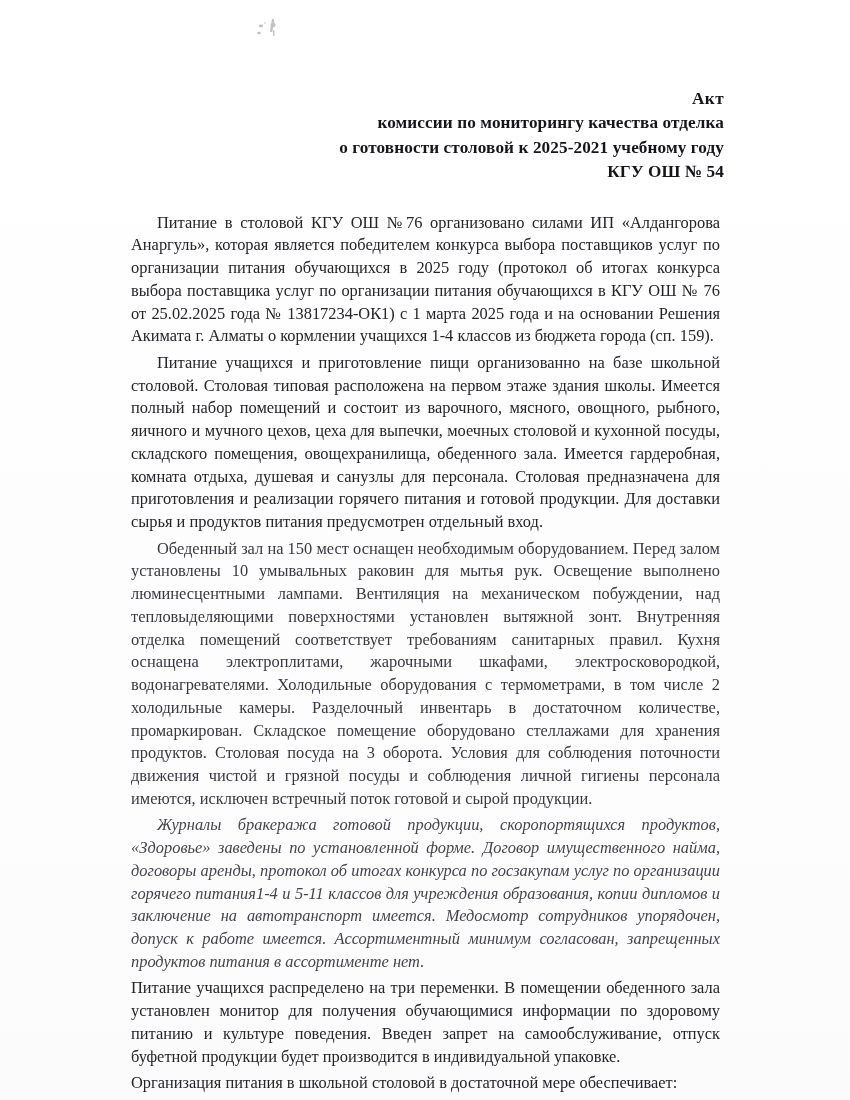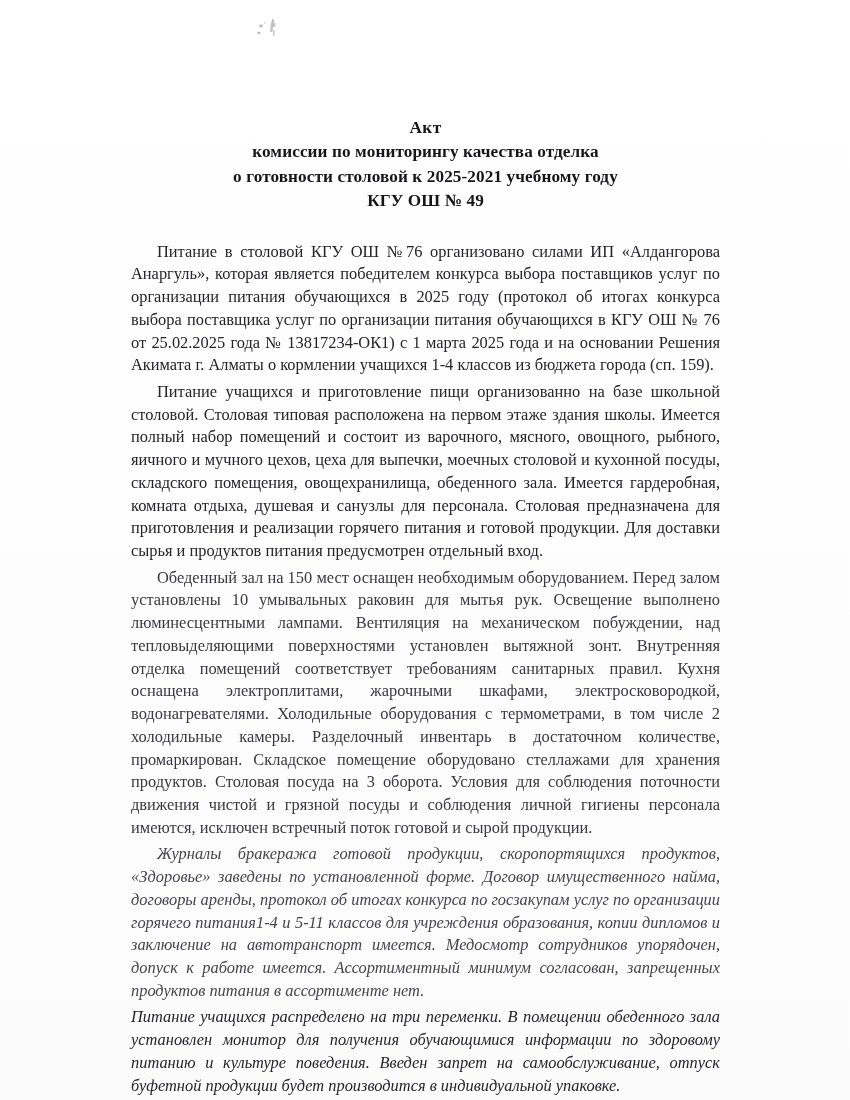--- a/index.html
+++ b/index.html
@@ -37,22 +37,22 @@
   }
 
   .doc-body {
     position: absolute;
     left: 127px;
     top: 0;
     width: 597px;
   }
 
   .title-block {
-    margin-top: 116px;
-    text-align: center;
+    margin-top: 87px;
+    text-align: right;
     font-weight: bold;
     font-size: 17.2px;
     line-height: 1.42;
     letter-spacing: 0.1px;
     color: #17151b;
   }
   .title-block .t-line { display: block; white-space: pre; }
   .title-block .t-line-1 { letter-spacing: 0.4px; }
 
   .content {
@@ -64,21 +64,20 @@
     color: #262329;
   }
 
   .para {
     margin: 4px;
     text-indent: 26px;
     text-align: justify;
   }
   .para.no-indent {
     text-indent: 0;
-    font-style: italic;
   }
 
   
   .fade-a { color: #3a3741; }
   .fade-b { color: #46434d; font-style: italic; }
 </style>
 </head>
 <body>
 
 <div class="page">
@@ -93,21 +92,21 @@
       <circle cx="13" cy="9" r="0.8"></circle>
     </g>
   </svg>
 
   <div class="doc-body">
 
     <div class="title-block">
       <span class="t-line t-line-1">Акт</span>
       <span class="t-line">комиссии по мониторингу качества отделка</span>
       <span class="t-line">о готовности столовой к 2025-2021 учебному году</span>
-      <span class="t-line">КГУ ОШ № 49</span>
+      <span class="t-line">КГУ ОШ № 54</span>
     </div>
 
     <div class="content">
       <p class="para">Питание в столовой КГУ ОШ №76 организовано силами ИП «Алдангорова Анаргуль», которая является победителем конкурса выбора поставщиков услуг по организации питания обучающихся в 2025 году (протокол об итогах конкурса выбора поставщика услуг по организации питания обучающихся в КГУ ОШ № 76 от 25.02.2025 года № 13817234-ОК1) с 1 марта 2025 года и на основании Решения Акимата г. Алматы о кормлении учащихся 1-4 классов из бюджета города (сп. 159).</p>
       <p class="para">Питание учащихся и приготовление пищи организованно на базе школьной столовой. Столовая типовая расположена на первом этаже здания школы.  Имеется полный набор помещений и состоит из варочного, мясного, овощного, рыбного, яичного и мучного цехов, цеха для выпечки, моечных столовой и кухонной посуды, складского помещения, овощехранилища, обеденного зала. Имеется гардеробная, комната отдыха, душевая и санузлы для персонала. Столовая предназначена для приготовления и реализации горячего питания и готовой продукции. Для доставки сырья и продуктов питания предусмотрен отдельный вход.</p>
       <p class="para fade-a">Обеденный зал на 150 мест оснащен необходимым оборудованием.  Перед залом установлены 10 умывальных раковин для мытья рук. Освещение выполнено люминесцентными лампами. Вентиляция на механическом побуждении, над тепловыделяющими поверхностями установлен вытяжной зонт. Внутренняя отделка помещений соответствует требованиям санитарных правил. Кухня оснащена электроплитами, жарочными шкафами, электросковородкой, водонагревателями. Холодильные оборудования с термометрами, в том числе 2 холодильные камеры. Разделочный инвентарь в достаточном количестве, промаркирован. Складское помещение оборудовано стеллажами для хранения продуктов. Столовая посуда на 3 оборота. Условия для соблюдения поточности движения чистой и грязной посуды и соблюдения личной гигиены персонала имеются, исключен встречный поток готовой и сырой продукции.</p>
       <p class="para fade-b">Журналы бракеража готовой продукции, скоропортящихся продуктов, «Здоровье» заведены по установленной форме. Договор имущественного найма, договоры аренды, протокол об итогах конкурса по госзакупам услуг по организации горячего питания1-4 и 5-11 классов для учреждения образования, копии дипломов и заключение на автотранспорт имеется. Медосмотр сотрудников упорядочен, допуск к работе имеется. Ассортиментный минимум согласован, запрещенных продуктов питания в ассортименте нет.</p>
       <p class="para no-indent">Питание учащихся распределено на три переменки. В помещении обеденного зала установлен монитор для получения обучающимися информации по здоровому питанию и культуре поведения. Введен запрет на самообслуживание, отпуск буфетной продукции будет производится в индивидуальной упаковке.</p>
       <p class="para no-indent">Организация питания в школьной столовой в достаточной мере обеспечивает:</p>
 

